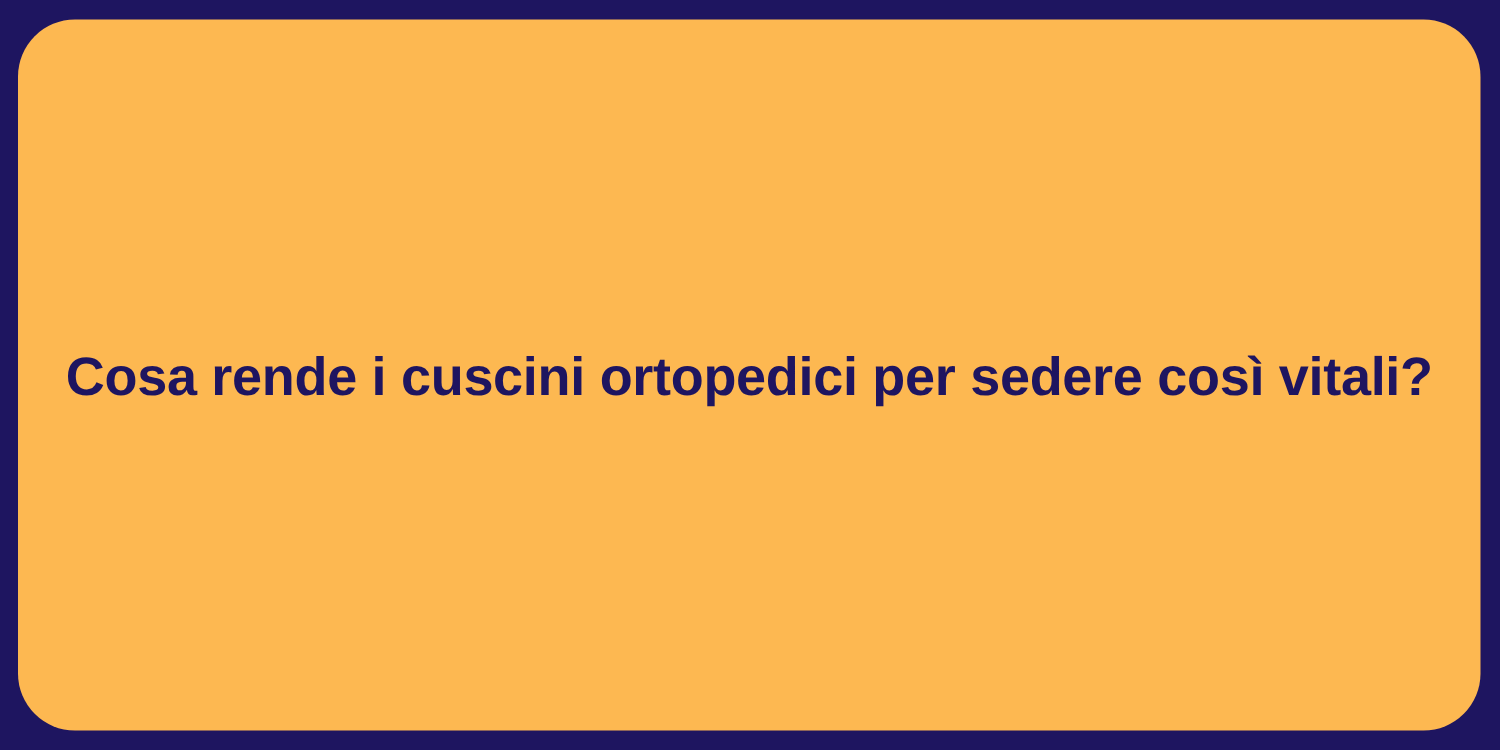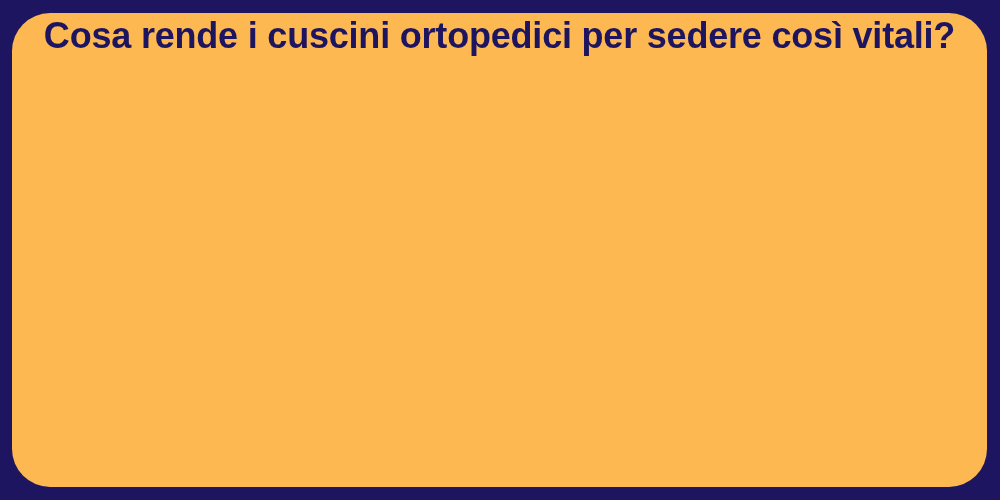--- a/index.html
+++ b/index.html
@@ -26,20 +26,21 @@
   }
 
   
   .banner-card {
     box-sizing: border-box;
     width: 100%;
     height: 100%;
     background: #fdb851;
     border-radius: 38px;
     display: flex;
+    align-items: center;
     justify-content: center;
     padding: 0 60px;
   }
 
   
   .headline {
     margin: 0;
     color: #1e1560;
     font-family: "Liberation Sans", "DejaVu Sans", sans-serif;
     font-size: 36px;

